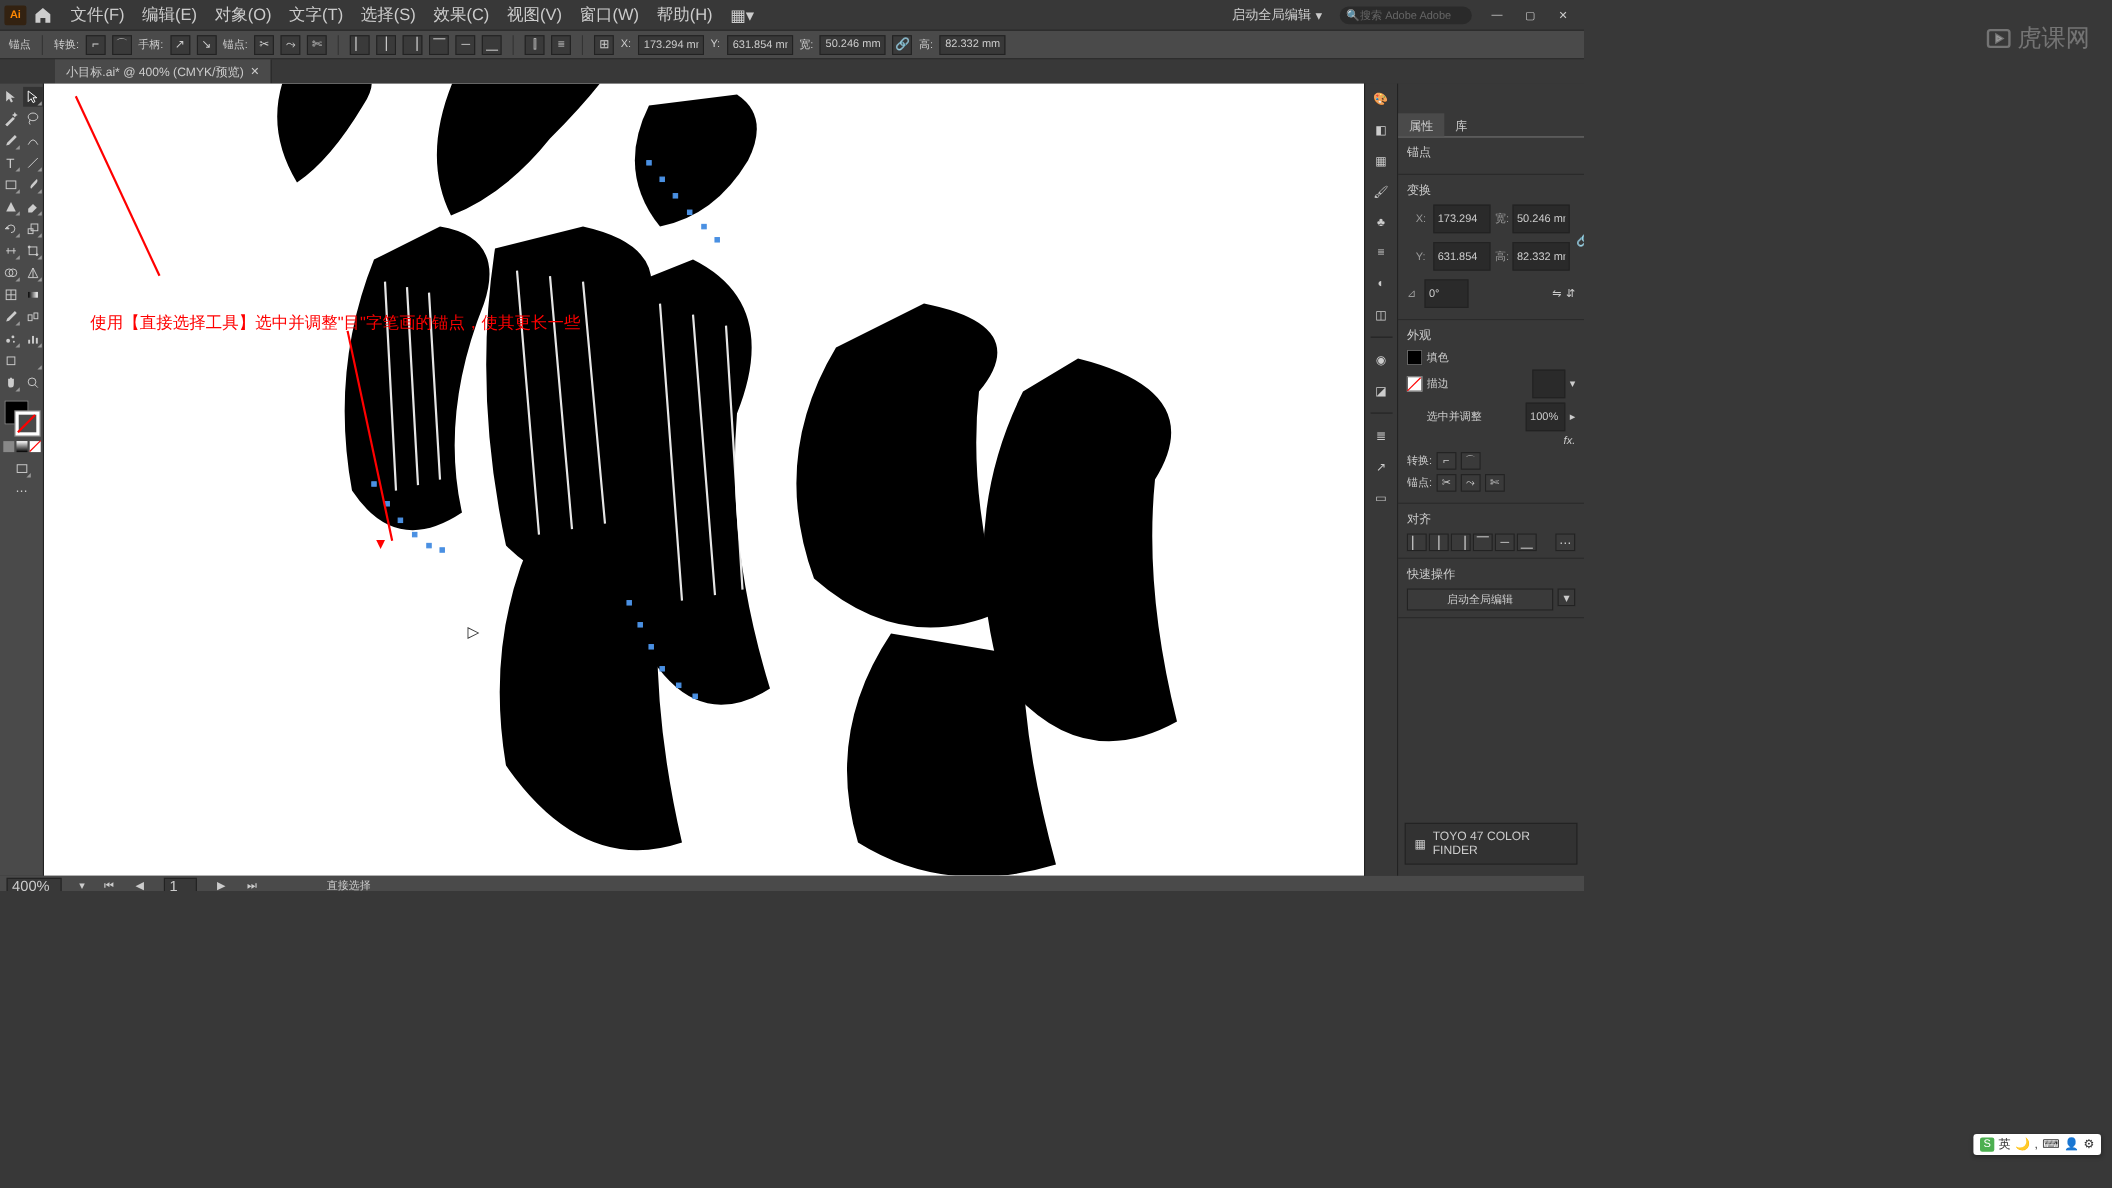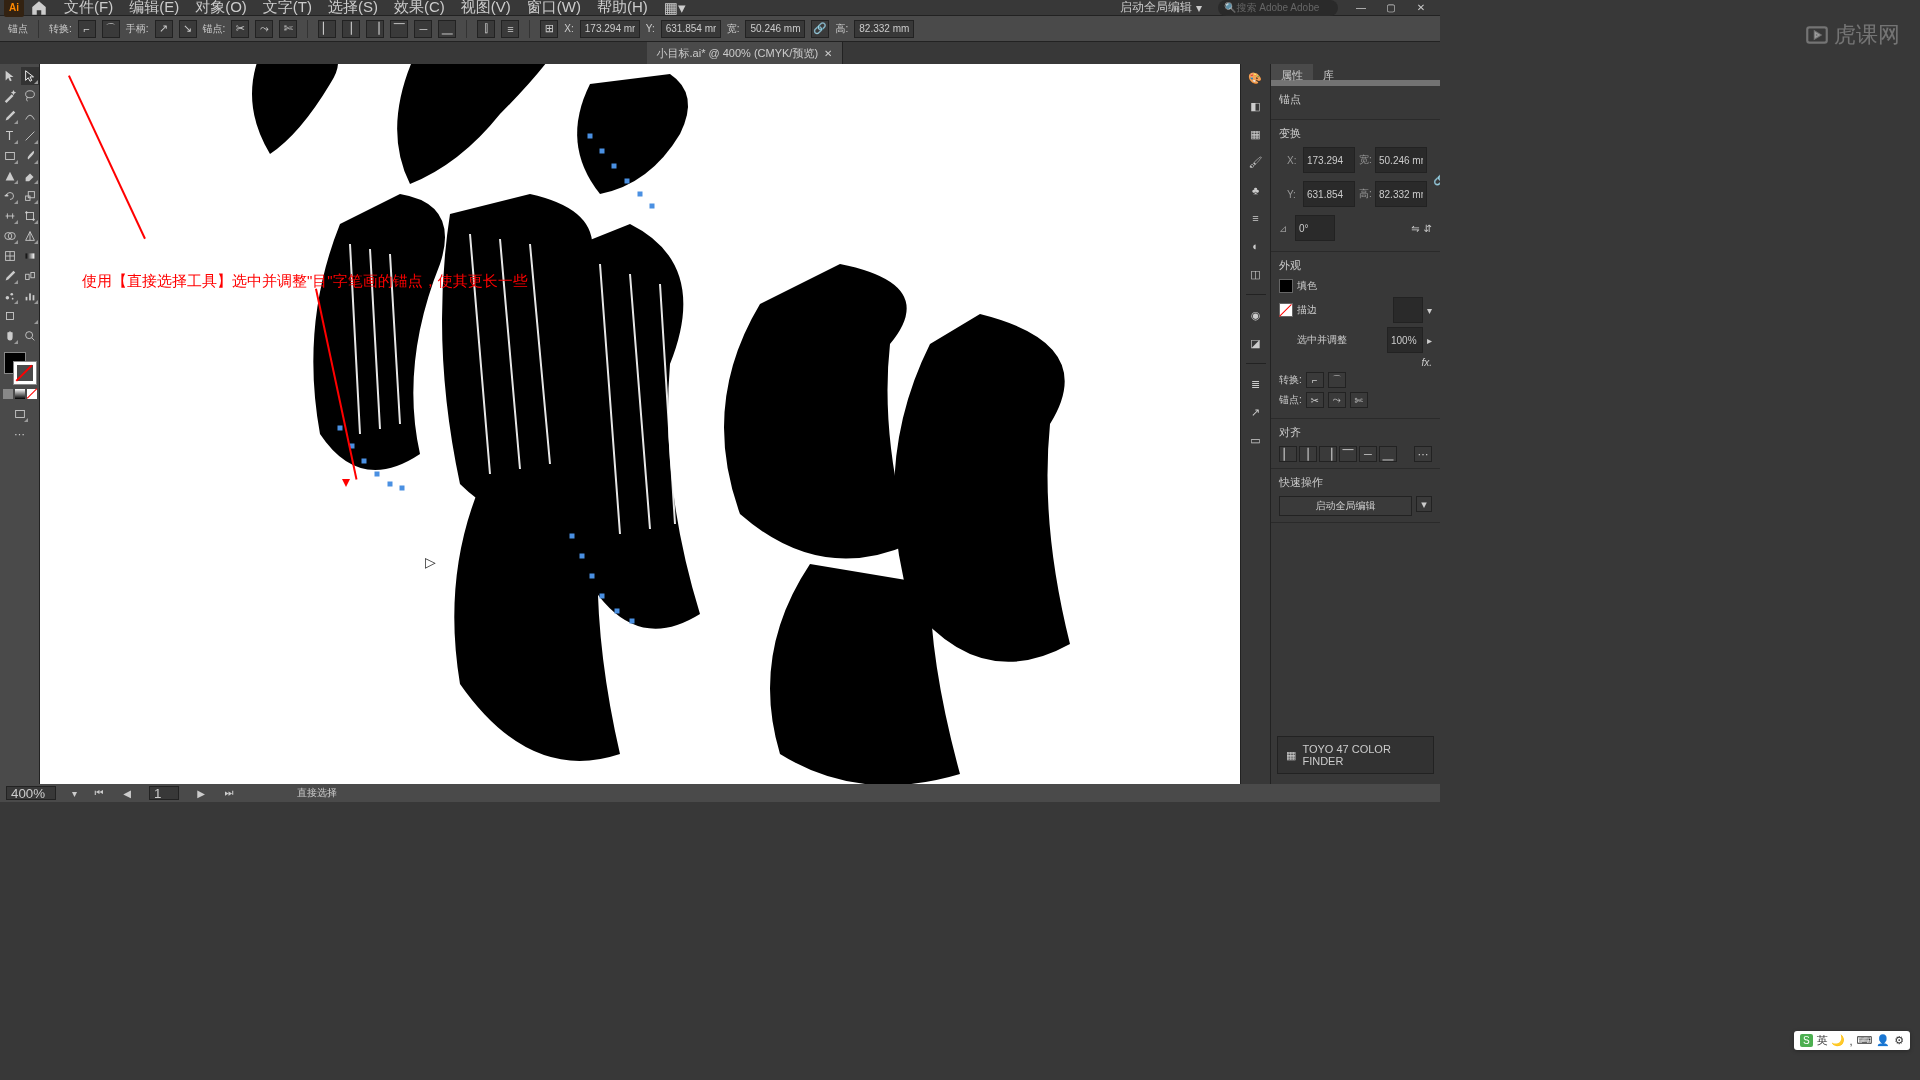--- a/index.html
+++ b/index.html
@@ -1,50 +1,50 @@
 <!DOCTYPE html>
 <html><head>
 <meta charset="utf-8">
 <style>
 * { margin: 0; padding: 0; box-sizing: border-box; font-family: "Microsoft YaHei", sans-serif; user-select: none; }
 body { background: #383838; color: #ccc; font-size: 11px; overflow: hidden; width: 1440px; height: 810px; }
-.menubar { height: 16px; background: #383838; display: flex; align-items: center; padding: 0 4px; border-bottom: 1px solid #222; justify-content: center; }
+.menubar { height: 28px; background: #383838; display: flex; align-items: center; padding: 0 4px; border-bottom: 1px solid #222; justify-content: center; }
 .menubar .ai-logo { width: 20px; height: 18px; background: #321; color: #f80; display: flex; align-items: center; justify-content: center; font-weight: bold; font-size: 10px; border-radius: 2px; margin-right: 6px; }
 .menubar .home-icon { width: 18px; height: 18px; display: flex; align-items: center; justify-content: center; margin-right: 8px; color: #ccc; }
 .menubar .menu-item { padding: 0 8px; font-size: 15px; cursor: default; }
 .menubar .spacer { flex: 1; }
 .menubar .workspace { font-size: 12px; padding: 0 8px; display: flex; align-items: center; gap: 4px; }
 .menubar .search-area { width: 120px; height: 16px; background: #2a2a2a; border-radius: 8px; margin: 0 8px; display:flex; align-items:center; padding:0 6px; color:#666; font-size:10px; }
 .menubar .win-btn { width: 30px; height: 20px; display: flex; align-items: center; justify-content: center; font-size: 10px; }
 .controlbar { height: 26px; background: #4a4a4a; border-bottom: 1px solid #222; display: flex; align-items: center; padding: 0 8px; gap: 6px; font-size: 11px; }
 .controlbar .divider { width: 1px; height: 18px; background: #333; margin: 0 4px; }
 .controlbar .ctrl-icon { width: 18px; height: 18px; display: flex; align-items: center; justify-content: center; background: #3a3a3a; border: 1px solid #222; cursor: pointer; }
 .controlbar .ctrl-input { width: 60px; height: 18px; background: #383838; border: 1px solid #222; color: #ccc; font-size: 10px; padding: 0 4px; }
 .controlbar .ctrl-label { font-size: 10px; color: #ccc; }
-.tabbar { height: 22px; background: #383838; display: flex; align-items: center; padding-left: 50px; justify-content: center; }
+.tabbar { height: 22px; background: #383838; display: flex; align-items: center; padding-left: 50px; }
 .tab { height: 22px; background: #4a4a4a; padding: 0 10px; display: flex; align-items: center; gap: 6px; font-size: 11px; border-right: 1px solid #222; }
 .tab .close { font-size: 10px; }
 .main { display: flex; height: calc(810px - 24px - 26px - 22px - 18px); }
 .toolbox { width: 40px; background: #4a4a4a; border-right: 1px solid #222; display: flex; flex-direction: column; align-items: center; padding: 2px 0; }
 .tool-row { display: flex; }
 .tool { width: 18px; height: 18px; margin: 1px; display: flex; align-items: center; justify-content: center; cursor: pointer; position: relative; }
 .tool.active { background: #333; }
 .tool svg { width: 14px; height: 14px; }
 .tool .corner { position: absolute; bottom: 1px; right: 1px; width: 0; height: 0; border-style: solid; border-width: 0 0 4px 4px; border-color: transparent transparent #999 transparent; }
 .color-area { margin-top: 4px; position: relative; width: 36px; height: 36px; }
 .color-fill { position: absolute; top: 2px; left: 2px; width: 22px; height: 22px; background: #000; border: 1px solid #888; }
 .color-stroke { position: absolute; bottom: 2px; right: 2px; width: 22px; height: 22px; background: #4a4a4a; border: 3px solid #fff; box-shadow: 0 0 0 1px #888; }
 .color-stroke.none::after { content: ''; position: absolute; width: 140%; height: 2px; background: red; transform: rotate(-45deg); top: 7px; left: -4px; }
 .canvas-area { flex: 1; background: #fff; position: relative; overflow: hidden; }
 .annotation { position: absolute; color: #f00; font-size: 15px; font-weight: 500; z-index: 10; }
 .arrow-line { position: absolute; background: #f00; transform-origin: top left; z-index: 9; }
 .panel-strip { width: 30px; background: #383838; border-left: 1px solid #222; display: flex; flex-direction: column; align-items: center; padding-top: 4px; gap: 8px; }
 .panel-strip .picon { width: 20px; height: 20px; display: flex; align-items: center; justify-content: center; color: #ccc; cursor: pointer; }
 .prop-panel { width: 170px; background: #383838; border-left: 1px solid #222; display: flex; flex-direction: column; font-size: 11px; }
-.prop-tabs { display: flex; height: 22px; border-bottom: 6px solid #737373; }
+.prop-tabs { display: flex; height: 22px; border-bottom: 1px solid #737373; margin-top: 27px; }
 .prop-tab { padding: 4px 10px; cursor: pointer; }
 .prop-tab.active { background: #4a4a4a; }
 .prop-section { padding: 6px 8px; border-bottom: 1px solid #2a2a2a; }
 .prop-section .sec-title { font-size: 11px; color: #ccc; margin-bottom: 6px; }
 .prop-row { display: flex; align-items: center; gap: 4px; margin-bottom: 4px; font-size: 10px; }
 .prop-row .lbl { width: 12px; color: #999; }
 .prop-row input { width: 52px; height: 16px; background: #2a2a2a; border: 1px solid #222; color: #ccc; font-size: 10px; padding: 12px 3px; }
 .prop-grid { display: grid; grid-template-columns: 1fr 1fr; gap: 4px; }
 .swatch { width: 14px; height: 14px; border: 1px solid #666; display: inline-block; }
 .swatch.black { background: #000; }

